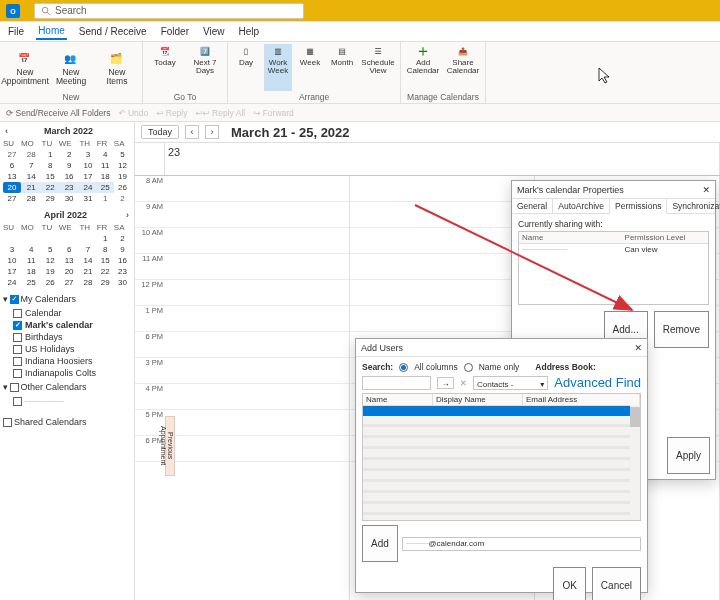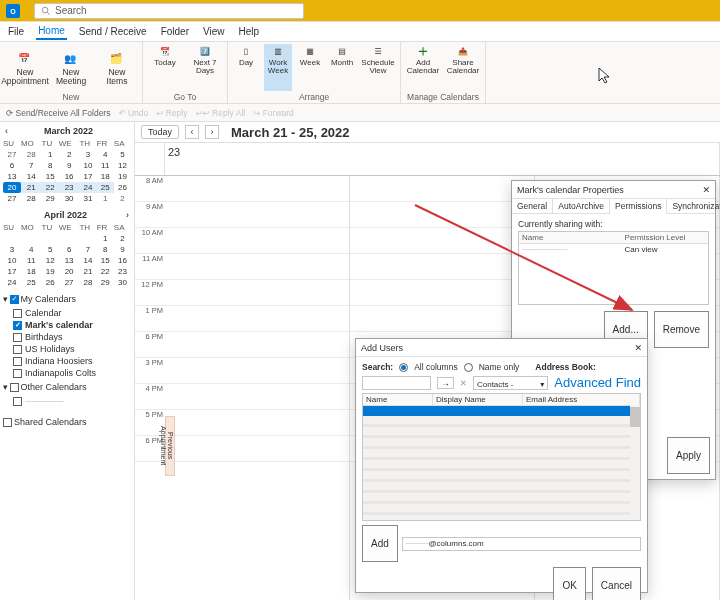--- a/index.html
+++ b/index.html
@@ -541,21 +541,21 @@
       <div class="selrow"></div>
       <div class="blurred"></div>
       <div class="scrollbar">
           <div class="thumb"></div>
         </div>
     </div>
     <div class="addrow">
       <div class="btn">Add</div>
       <div class="tf">
           <span style="color:#c8c6c4">────</span>
-          <span>@columns.com</span>
+          <span>@calendar.com</span>
         </div>
     </div>
     <div class="btnrow" style="margin-top:5px">
       <div class="btn">OK</div>
       <div class="btn">Cancel</div>
     </div>
   </div>
 </div>
 
 <svg class="arrow" width="250" height="130">

